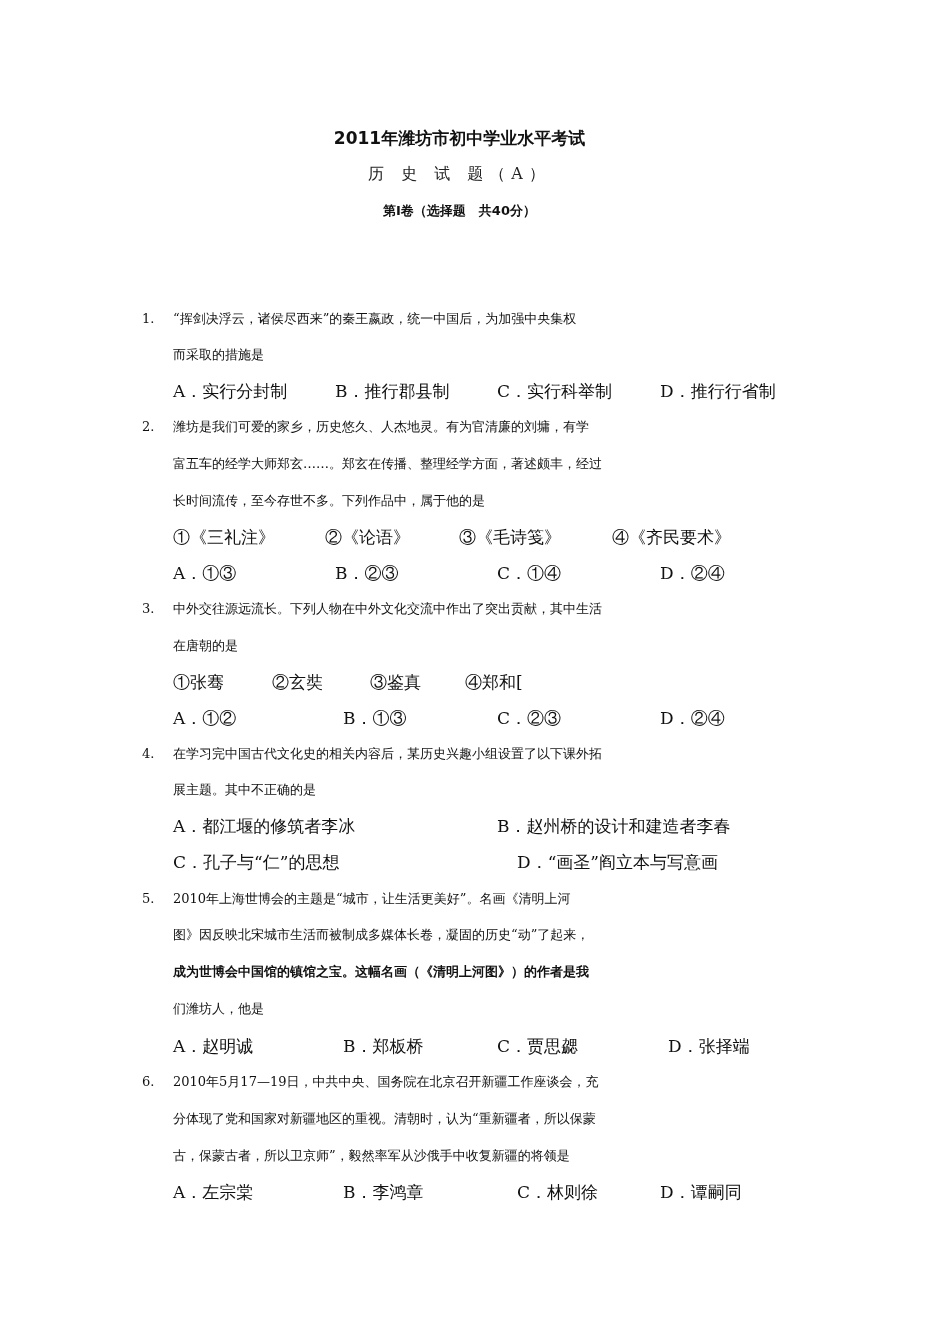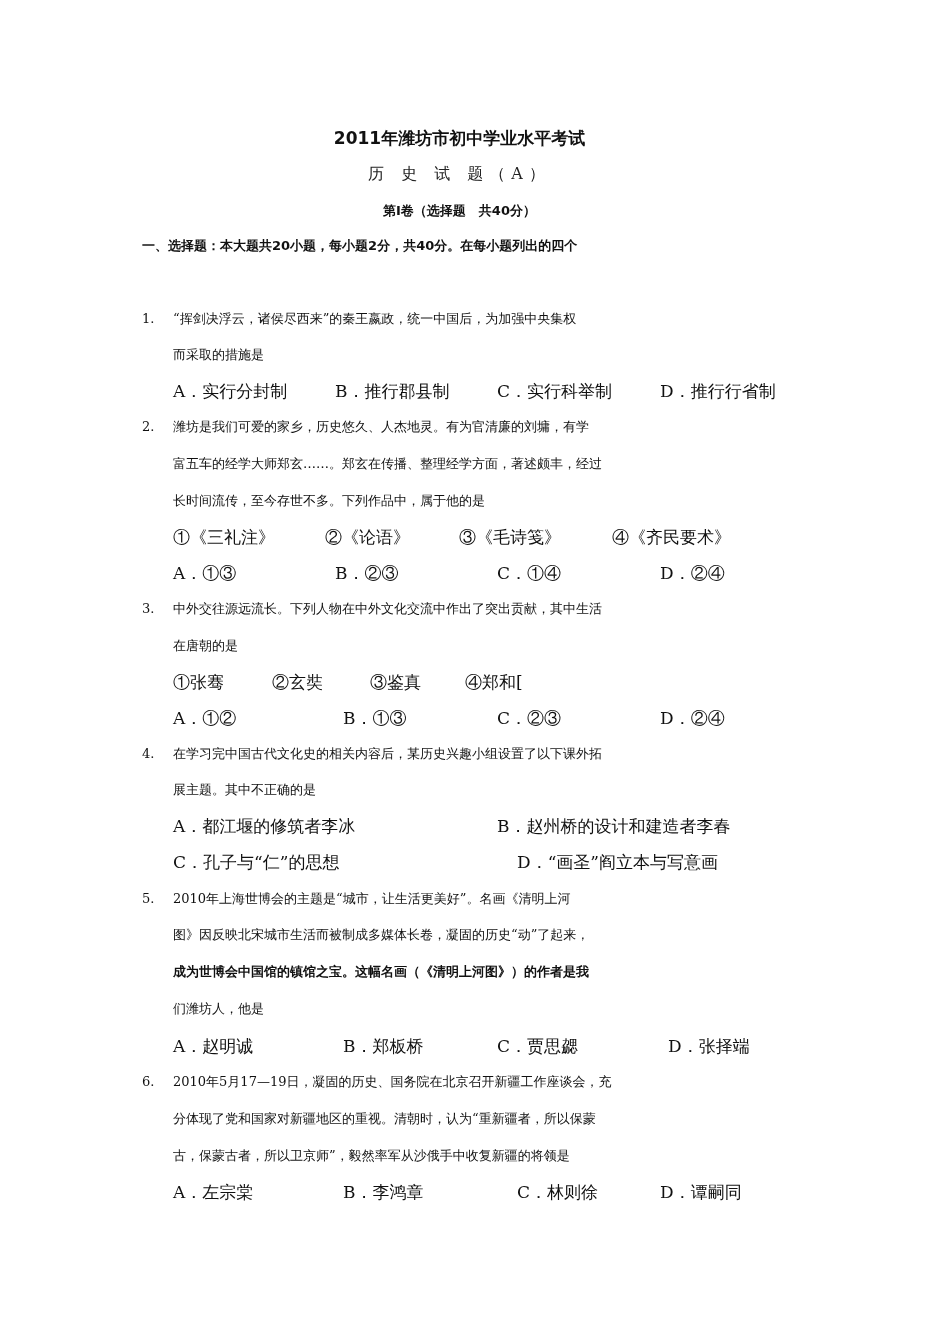--- a/index.html
+++ b/index.html
@@ -15,21 +15,20 @@
 </style>
 </head>
 <body>
 
 <div class="page">
 
   <div class="ln center bold title" style="top:127px;">2011年潍坊市初中学业水平考试</div>
   <div class="ln center subtitle" style="top:163px;">历 史 试 题（A）</div>
   <div class="ln center bold" style="top:200px;">第Ⅰ卷（选择题　共40分）</div>
 
-  <div class="ln bold" style="left:142px; top:235px;">一、选择题：本大题共20小题，每小题2分，共40分。在每小题列出的四个</div>
 
   <div>
     <div class="ln" style="left:142px; top:308px;">1.</div>
     <div class="ln" style="left:173px; top:308px;">“挥剑决浮云，诸侯尽西来”的秦王嬴政，统一中国后，为加强中央集权</div>
     <div class="ln" style="left:173px; top:344px;">而采取的措施是</div>
     <div class="opt" style="left:173px; top:380px;">A．实行分封制</div>
     <div class="opt" style="left:335px; top:380px;">B．推行郡县制</div>
     <div class="opt" style="left:497px; top:380px;">C．实行科举制</div>
     <div class="opt" style="left:660px; top:380px;">D．推行行省制</div>
   </div>
@@ -80,21 +79,21 @@
     <div class="ln" style="left:173px; top:961px;font-weight:bold;">成为世博会中国馆的镇馆之宝。这幅名画（《清明上河图》）的作者是我</div>
     <div class="ln" style="left:173px; top:998px;">们潍坊人，他是</div>
     <div class="opt" style="left:173px; top:1035px;">A．赵明诚</div>
     <div class="opt" style="left:343px; top:1035px;">B．郑板桥</div>
     <div class="opt" style="left:497px; top:1035px;">C．贾思勰</div>
     <div class="opt" style="left:668px; top:1035px;">D．张择端</div>
   </div>
 
   <div>
     <div class="ln" style="left:142px; top:1071px;">6.</div>
-    <div class="ln" style="left:173px; top:1071px;">2010年5月17—19日，凝固的历史、国务院在北京召开新疆工作座谈会，充</div>
+    <div class="ln" style="left:173px; top:1071px;">2010年5月17—19日，中共中央、国务院在北京召开新疆工作座谈会，充</div>
     <div class="ln" style="left:173px; top:1108px;">分体现了党和国家对新疆地区的重视。清朝时，认为“重新疆者，所以保蒙</div>
     <div class="ln" style="left:173px; top:1145px;">古，保蒙古者，所以卫京师”，毅然率军从沙俄手中收复新疆的将领是</div>
     <div class="opt" style="left:173px; top:1181px;">A．左宗棠</div>
     <div class="opt" style="left:343px; top:1181px;">B．李鸿章</div>
     <div class="opt" style="left:517px; top:1181px;">C．林则徐</div>
     <div class="opt" style="left:660px; top:1181px;">D．谭嗣同</div>
   </div>
 
 </div>
 

